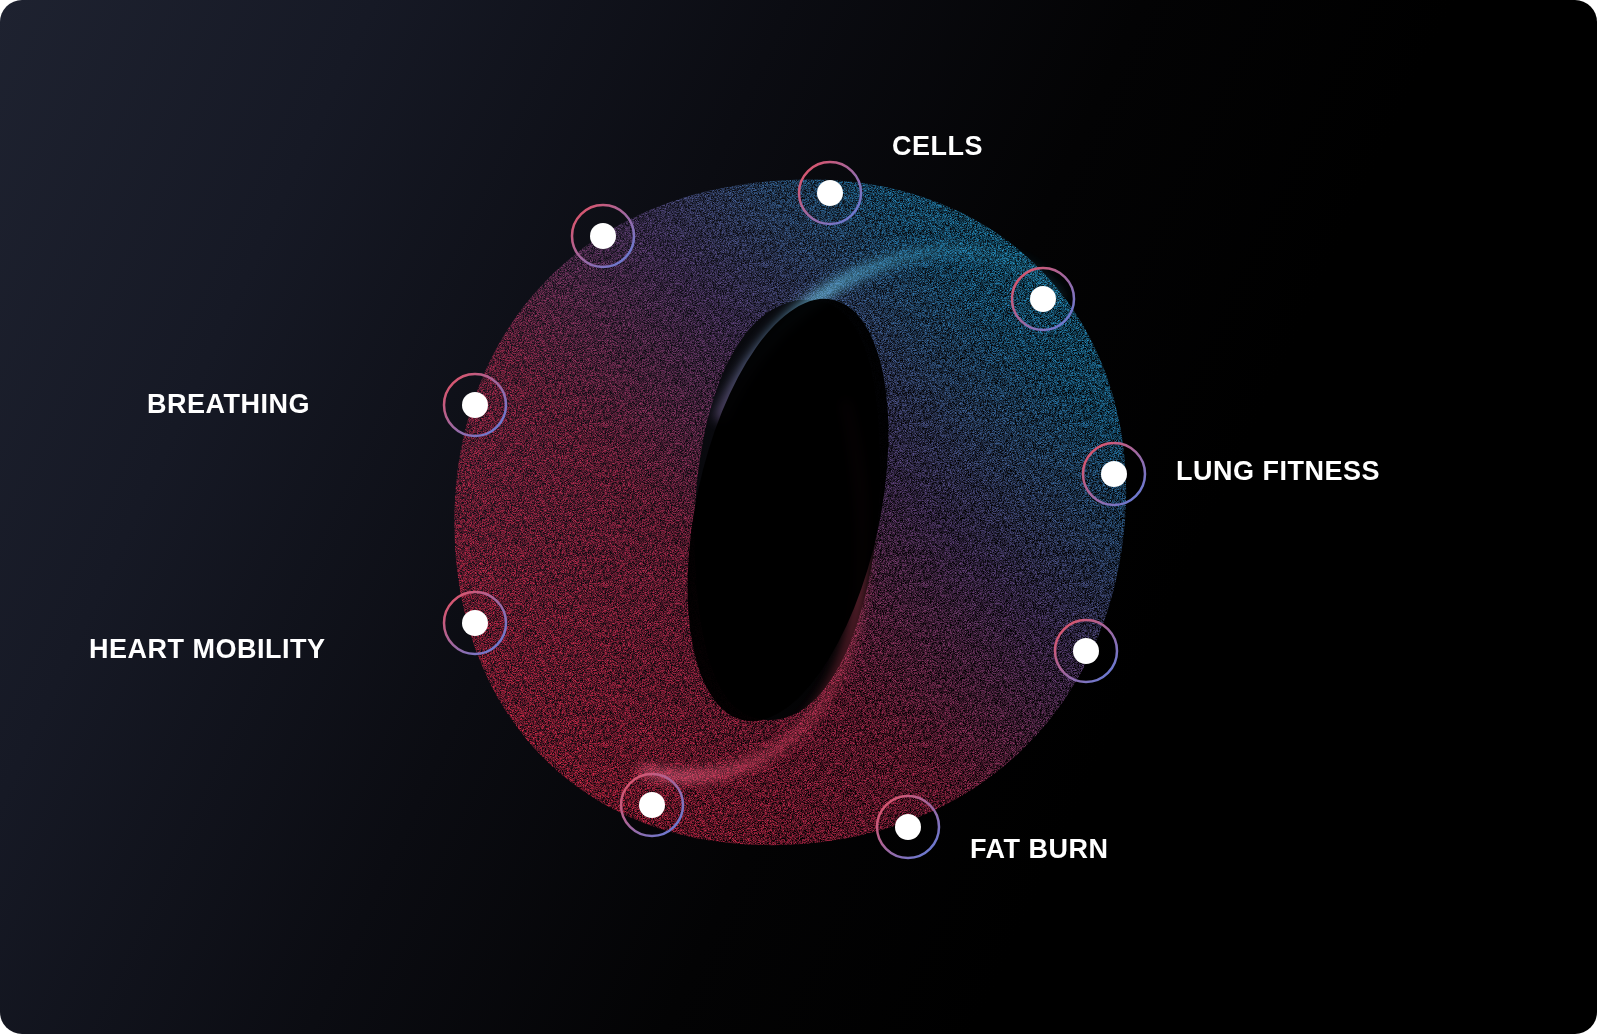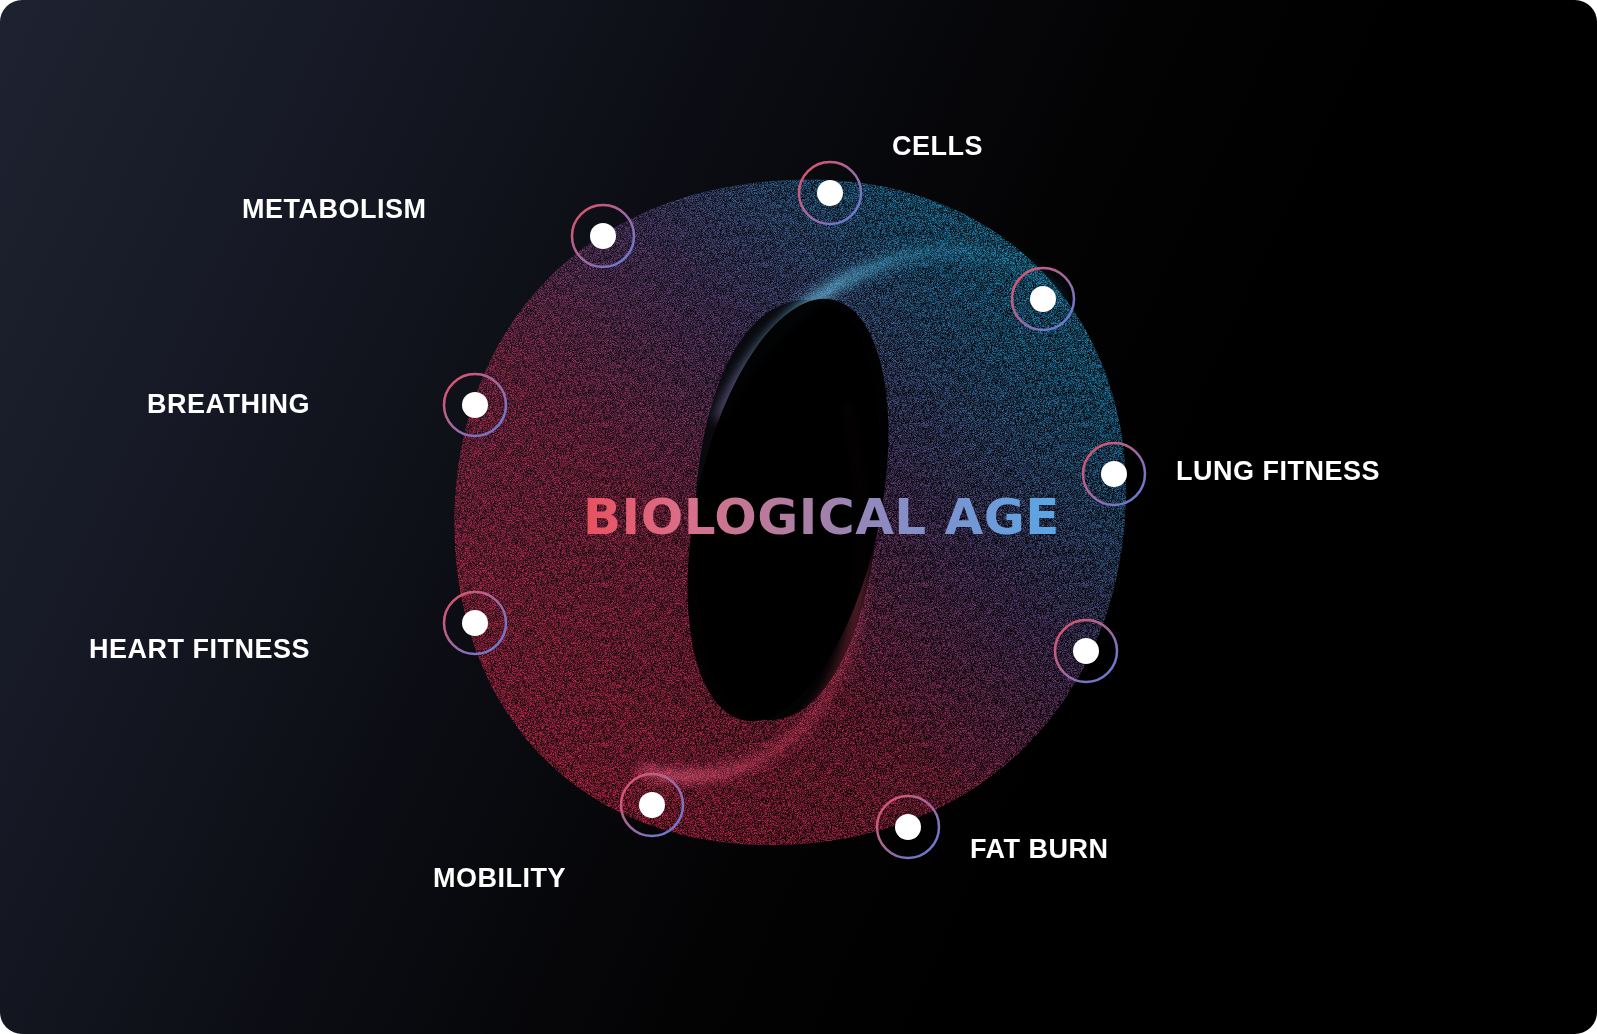--- a/index.html
+++ b/index.html
@@ -68,21 +68,20 @@
       <path d="M790,180 C1010,170 1140,330 1125,520 C1110,720 960,850 760,845 C560,840 445,690 455,500 C465,320 590,188 790,180 Z
                M800,300 C720,310 690,450 695,560 C700,660 720,720 770,720 C840,720 880,590 880,470 C880,360 860,295 800,300 Z" fill="url(#ringGrad)" fill-rule="evenodd" opacity="0.95"></path>
     </g>
 
     <path d="M640,770 C720,790 790,760 830,690 C870,620 870,500 845,400" fill="none" stroke="url(#innerGlowRed)" stroke-width="10" filter="url(#soft)" opacity="0.8"></path>
     <path d="M720,420 C760,320 860,250 960,250 C1010,252 1040,270 1060,300" fill="none" stroke="url(#innerGlowBlue)" stroke-width="12" filter="url(#soft)" opacity="0.8"></path>
 
     <ellipse cx="788" cy="510" rx="92" ry="215" transform="rotate(12 788 510)" fill="#000" opacity="0.96"></ellipse>
   </svg>
 
-  <div class="title">BIOLOGICAL AGE</div>
 
   <div class="node" style="left:797px;top:160px">
     <svg viewBox="0 0 66 66">
       <defs>
           <linearGradient id="ng1" x1="0" y1="0" x2="1" y2="1">
             <stop offset="0%" stop-color="#e8505f"></stop>
             <stop offset="100%" stop-color="#5a7fe0"></stop>
           </linearGradient>
         </defs>
       <circle cx="33" cy="33" r="31" fill="none" stroke="url(#ng1)" stroke-width="2.5"></circle>
@@ -150,35 +149,34 @@
       <defs>
           <linearGradient id="ng6" x1="0" y1="0" x2="1" y2="1">
             <stop offset="0%" stop-color="#e8505f"></stop>
             <stop offset="100%" stop-color="#5a7fe0"></stop>
           </linearGradient>
         </defs>
       <circle cx="33" cy="33" r="31" fill="none" stroke="url(#ng6)" stroke-width="2.5"></circle>
       <circle cx="33" cy="33" r="13" fill="#fff"></circle>
     </svg>
   </div>
-  <div class="label" style="left:433px;top:855px">MOBILITY</div>
 
   <div class="node" style="left:442px;top:590px">
     <svg viewBox="0 0 66 66">
       <defs>
           <linearGradient id="ng7" x1="0" y1="0" x2="1" y2="1">
             <stop offset="0%" stop-color="#e8505f"></stop>
             <stop offset="100%" stop-color="#5a7fe0"></stop>
           </linearGradient>
         </defs>
       <circle cx="33" cy="33" r="31" fill="none" stroke="url(#ng7)" stroke-width="2.5"></circle>
       <circle cx="33" cy="33" r="13" fill="#fff"></circle>
     </svg>
   </div>
-  <div class="label" style="left:89px;top:626px">HEART FITNESS</div>
+  <div class="label" style="left:89px;top:626px">HEART MOBILITY</div>
 
   <div class="node" style="left:442px;top:372px">
     <svg viewBox="0 0 66 66">
       <defs>
           <linearGradient id="ng8" x1="0" y1="0" x2="1" y2="1">
             <stop offset="0%" stop-color="#e8505f"></stop>
             <stop offset="100%" stop-color="#5a7fe0"></stop>
           </linearGradient>
         </defs>
       <circle cx="33" cy="33" r="31" fill="none" stroke="url(#ng8)" stroke-width="2.5"></circle>
@@ -192,15 +190,14 @@
       <defs>
           <linearGradient id="ng9" x1="0" y1="0" x2="1" y2="1">
             <stop offset="0%" stop-color="#e8505f"></stop>
             <stop offset="100%" stop-color="#5a7fe0"></stop>
           </linearGradient>
         </defs>
       <circle cx="33" cy="33" r="31" fill="none" stroke="url(#ng9)" stroke-width="2.5"></circle>
       <circle cx="33" cy="33" r="13" fill="#fff"></circle>
     </svg>
   </div>
-  <div class="label" style="left:242px;top:186px">METABOLISM</div>
 
 </div>
 
 </body></html>

